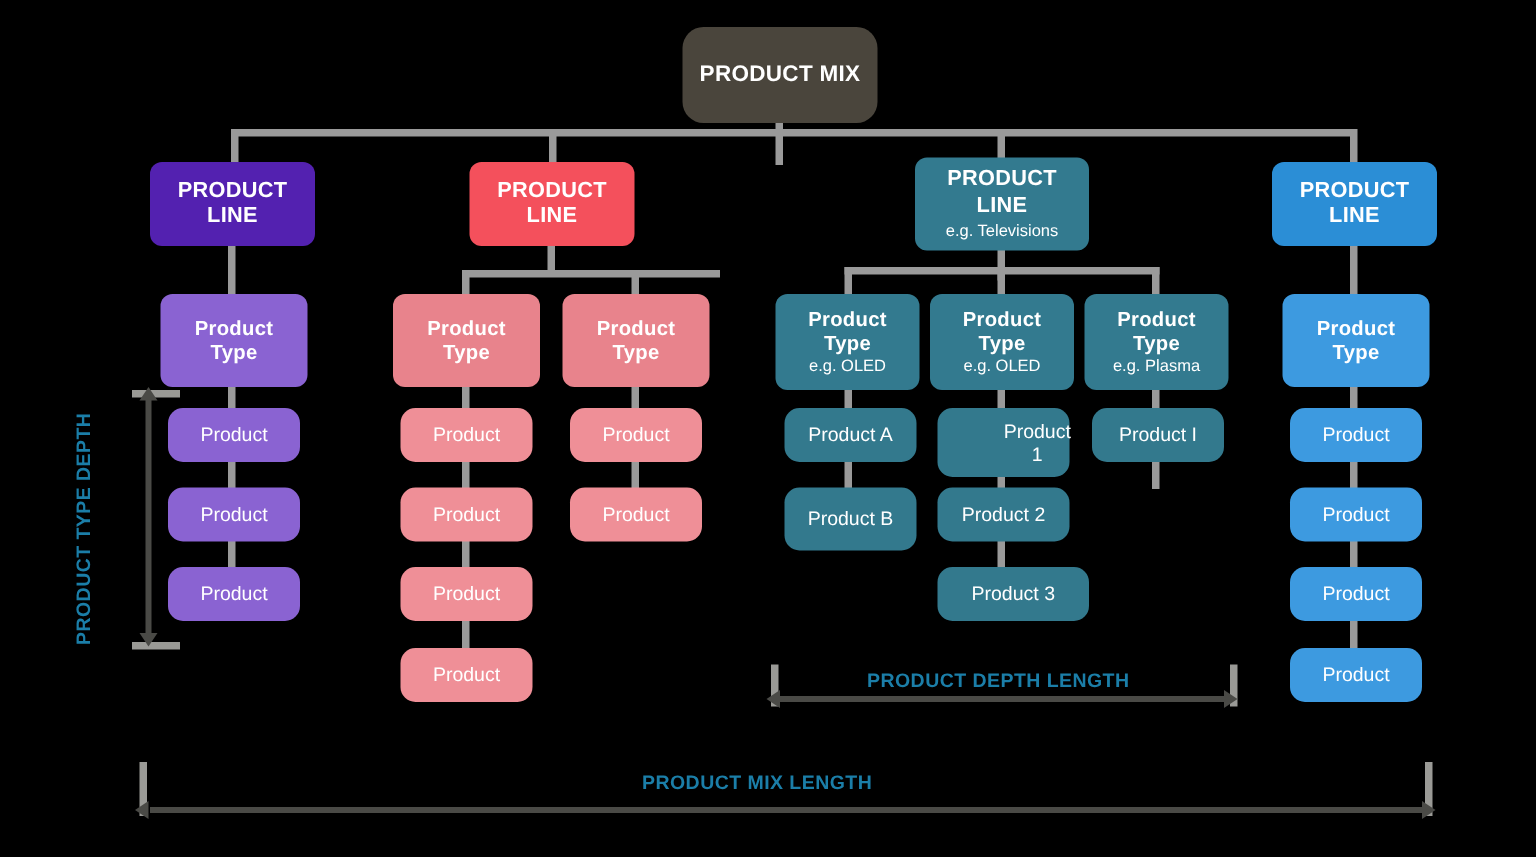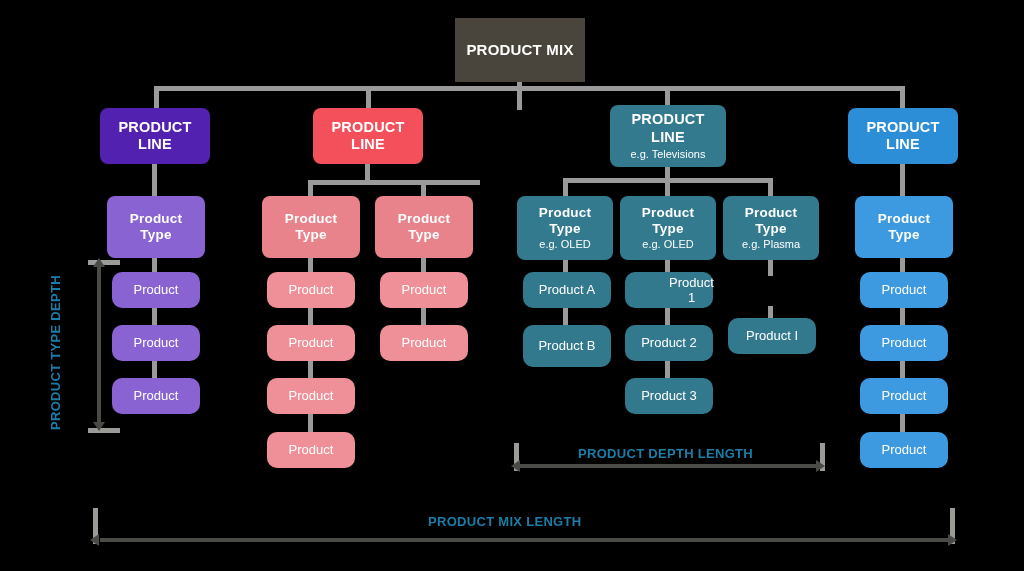--- a/index.html
+++ b/index.html
@@ -40,21 +40,21 @@
     font-weight: normal;
     font-size: 11px;
     margin-top: 2px;
     letter-spacing: 0px;
   }
 
   
   .n-root {
     font-size: 15px;
     font-weight: bold;
-    border-radius: 0;
+    border-radius: 14px;
     letter-spacing: .4px;
   }
 
   
   .n-line  { font-size: 14.5px; border-radius: 8px; }
   .n-line .title { font-size: 14.5px; }
 
   
   .n-type  { font-size: 13.5px; border-radius: 8px; }
   .n-type .title { font-size: 13.5px; }
@@ -228,34 +228,34 @@
   <div class="conn v" style="left:563px; top:258px; height:18px;"></div>
   <div class="node n-prod" style="left:523px; top:272px; width:88px; height:36px; background:#33798d;">
     <span>Product A</span>
   </div>
   <div class="conn v" style="left:563px; top:306px; height:20px;"></div>
   <div class="node n-prod" style="left:523px; top:325px; width:88px; height:42px; background:#33798d;">
     <span>Product B</span>
   </div>
 
   <div class="conn v" style="left:665px; top:258px; height:18px;"></div>
-  <div class="node n-prod" style="left:625px; top:272px; width:88px; height:36px; background:#33798d;padding-left:45px;">
+  <div class="node n-prod" style="left:625px; top:272px; width:88px; height:46px; background:#33798d;padding-left:45px;">
     <span>Product 1</span>
   </div>
   <div class="conn v" style="left:665px; top:306px; height:20px;"></div>
   <div class="node n-prod" style="left:625px; top:325px; width:88px; height:36px; background:#33798d;">
     <span>Product 2</span>
   </div>
   <div class="conn v" style="left:665px; top:359px; height:20px;"></div>
-  <div class="node n-prod" style="left:625px; top:378px; width:88px; height:36px; background:#33798d;">
+  <div class="node n-prod" style="left:625px; top:378px; width:101px; height:36px; background:#33798d;">
     <span>Product 3</span>
   </div>
 
   <div class="conn v" style="left:768px; top:258px; height:18px;"></div>
-  <div class="node n-prod" style="left:728px; top:272px; width:88px; height:36px; background:#33798d;margin-top:46px;">
+  <div class="node n-prod" style="left:728px; top:272px; width:88px; height:36px; background:#33798d;">
     <span>Product I</span>
   </div>
   <div class="conn v" style="left:768px; top:306px; height:20px;"></div>
 
   <div class="node n-line" style="left:848px; top:108px; width:110px; height:56px; background:#2b8ed6;">
     <span class="title">PRODUCT</span>
     <span class="title">LINE</span>
   </div>
   <div class="conn v" style="left:900px; top:162px; height:36px;"></div>
 

